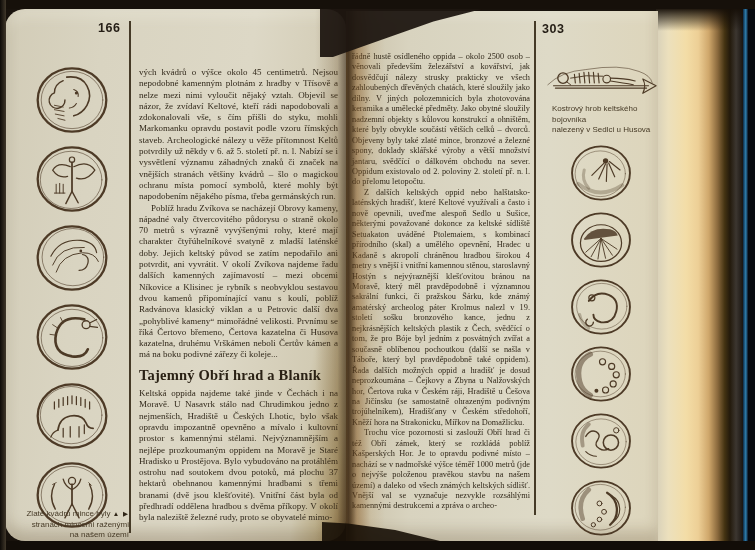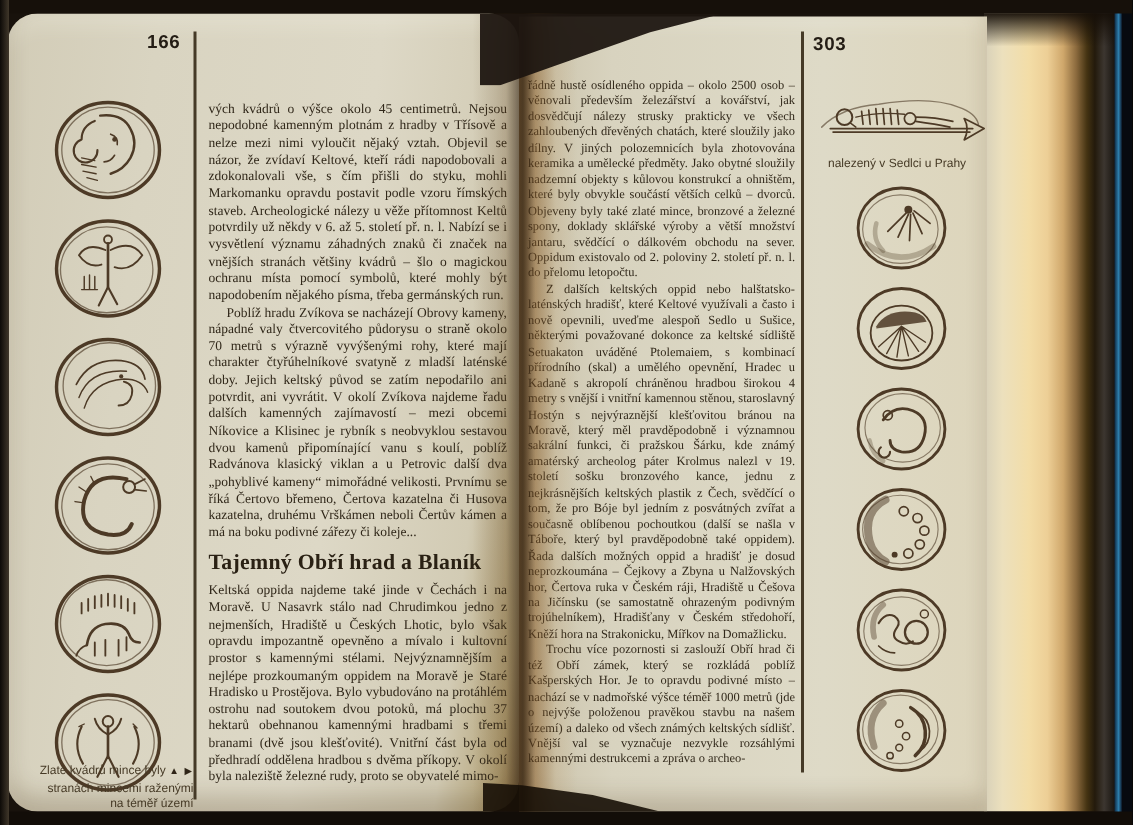--- a/index.html
+++ b/index.html
@@ -121,21 +121,21 @@
         <path class="ln" d="M50 36 q-8 -4 -10 -12 M50 36 q8 -4 10 -12" stroke-width="1.5"></path>
         <path class="ln" d="M50 52 l-8 16 M50 52 l8 16" stroke-width="1.6"></path>
         <path class="ln" d="M30 30 q-7 14 1 28 M70 30 q7 14 -1 28" stroke-width="1.6"></path>
         <path class="ln" d="M28 30 l4 -2 M69 28 l3 3" stroke-width="1"></path>
       </svg>
     </div>
 
     <div class="caption caption-left">
       <div><span>Zlaté kvádrů mince byly</span>&nbsp;<span class="markers">▲ ▶</span></div>
       <div>stranách mincemi raženými</div>
-      <div>na téměř území</div>
+      <div>na našem území</div>
     </div>
 
     <div class="text text-left">
       <p>vých kvádrů o výšce okolo 45 centimetrů. Nejsou nepodobné kamenným plotnám z hradby v Třísově a nelze mezi nimi vyloučit nějaký vztah. Objevil se názor, že zvídaví Keltové, kteří rádi napodobovali a zdokonalovali vše, s čím přišli do styku, mohli Markomanku opravdu postavit podle vzoru římských staveb. Archeologické nálezy u věže přítomnost Keltů potvrdily už někdy v 6. až 5. století př. n. l. Nabízí se i vysvětlení významu záhadných znaků či značek na vnějších stranách většiny kvádrů – šlo o magickou ochranu místa pomocí symbolů, které mohly být napodobením nějakého písma, třeba germánských run.</p>
       <p class="ind">Poblíž hradu Zvíkova se nacházejí Obrovy kameny, nápadné valy čtvercovitého půdorysu o straně okolo 70 metrů s výrazně vyvýšenými rohy, které mají charakter čtyřúhelníkové svatyně z mladší laténské doby. Jejich keltský původ se zatím nepodařilo ani potvrdit, ani vyvrátit. V okolí Zvíkova najdeme řadu dalších kamenných zajímavostí – mezi obcemi Níkovice a Klisinec je rybník s neobvyklou sestavou dvou kamenů připomínající vanu s koulí, poblíž Radvánova klasický viklan a u Petrovic další dva „pohyblivé kameny“ mimořádné velikosti. Prvnímu se říká Čertovo břemeno, Čertova kazatelna či Husova kazatelna, druhému Vrškámen neboli Čertův kámen a má na boku podivné zářezy či koleje...</p>
       <h2 class="heading">Tajemný Obří hrad a Blaník</h2>
       <p>Keltská oppida najdeme také jinde v Čechách i na Moravě. U Nasavrk stálo nad Chrudimkou jedno z nejmenších, Hradiště u Českých Lhotic, bylo však opravdu impozantně opevněno a mívalo i kultovní prostor s kamennými stélami. Nejvýznamnějším a nejlépe prozkoumaným oppidem na Moravě je Staré Hradisko u Prostějova. Bylo vybudováno na protáhlém ostrohu nad soutokem dvou potoků, má plochu 37 hektarů obehnanou kamennými hradbami s třemi branami (dvě jsou klešťovité). Vnitřní část byla od předhradí oddělena hradbou s dvěma příkopy. V okolí byla naleziště železné rudy, proto se obyvatelé mimo-</p>
     </div>
   </div>
 
@@ -149,21 +149,22 @@
         <path class="ln" d="M10 29 h100 M12 31.5 h96" stroke-width="1.2"></path>
         <path class="ln" d="M104 22 l14 7 -14 8 q4 -8 0 -15 z" stroke-width="1.2"></path>
         <circle class="ln" cx="20" cy="21" r="5.5" stroke-width="1.4"></circle>
         <path class="ln" d="M24 25 l4 3" stroke-width="1"></path>
         <path class="ln" d="M32 17 l1 9 M37 16 l1 10 M42 15 l1 11 M47 15 l1 11 M52 15 l1 11 M57 16 l1 10" stroke-width="1.2"></path>
         <path class="ln" d="M28 21 q16 -4 34 -2" stroke-width="1"></path>
         <circle class="ln" cx="66" cy="22" r="4" stroke-width="1.2"></circle>
         <path class="ln" d="M70 21 q14 0 26 3 M70 24 q14 2 24 4" stroke-width="1.2"></path>
       </svg>
       <div class="caption caption-right">
-        <div>nalezený v Sedlci u Prahy</div>
+        <div>Kostrový hrob keltského bojovníka</div>
+        <div>nalezený v Sedlci u Husova</div>
       </div>
 
       <div class="stater-stack">
         <svg width="80" height="64" viewBox="0 0 100 84">
           <ellipse class="ln" cx="50" cy="42" rx="38" ry="35" stroke-width="2.5"></ellipse>
           <ellipse class="ln" cx="49" cy="43" rx="33" ry="30" stroke-width="1" opacity=".6"></ellipse>
           <path class="ln" d="M20 56 q28 22 58 2" stroke-width="5" opacity=".3"></path>
           <circle class="f" cx="56" cy="26" r="3.5"></circle>
           <path class="ln" d="M54 29 l-16 16 M56 30 l-9 20 M58 30 l-1 23 M60 29 l8 18 M61 27 l14 11" stroke-width="1.5"></path>
           <path class="ln" d="M28 38 q-4 14 6 24" stroke-width="4" opacity=".3"></path>

